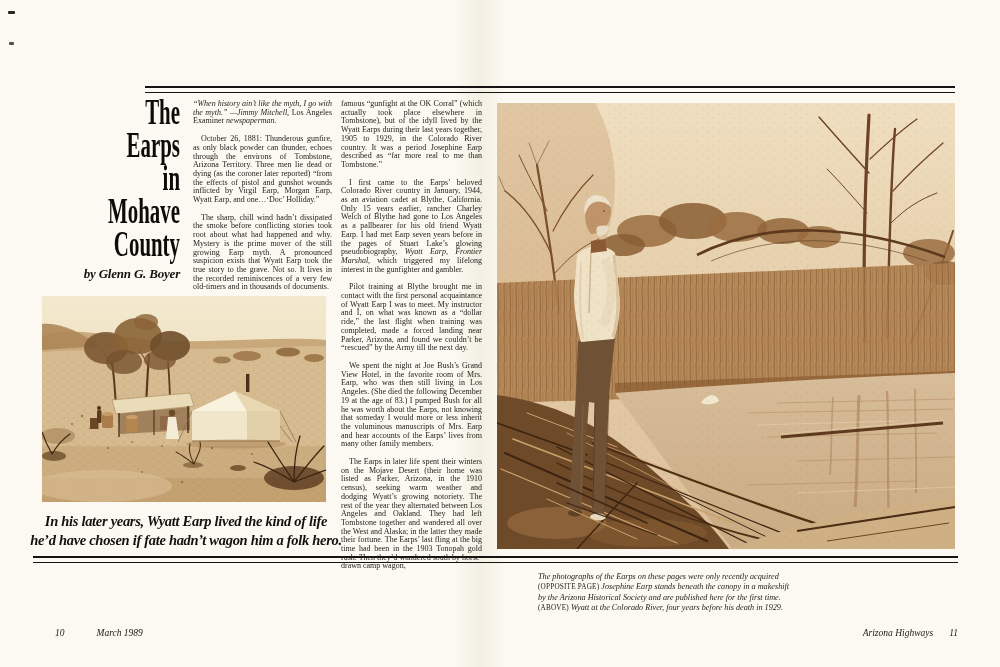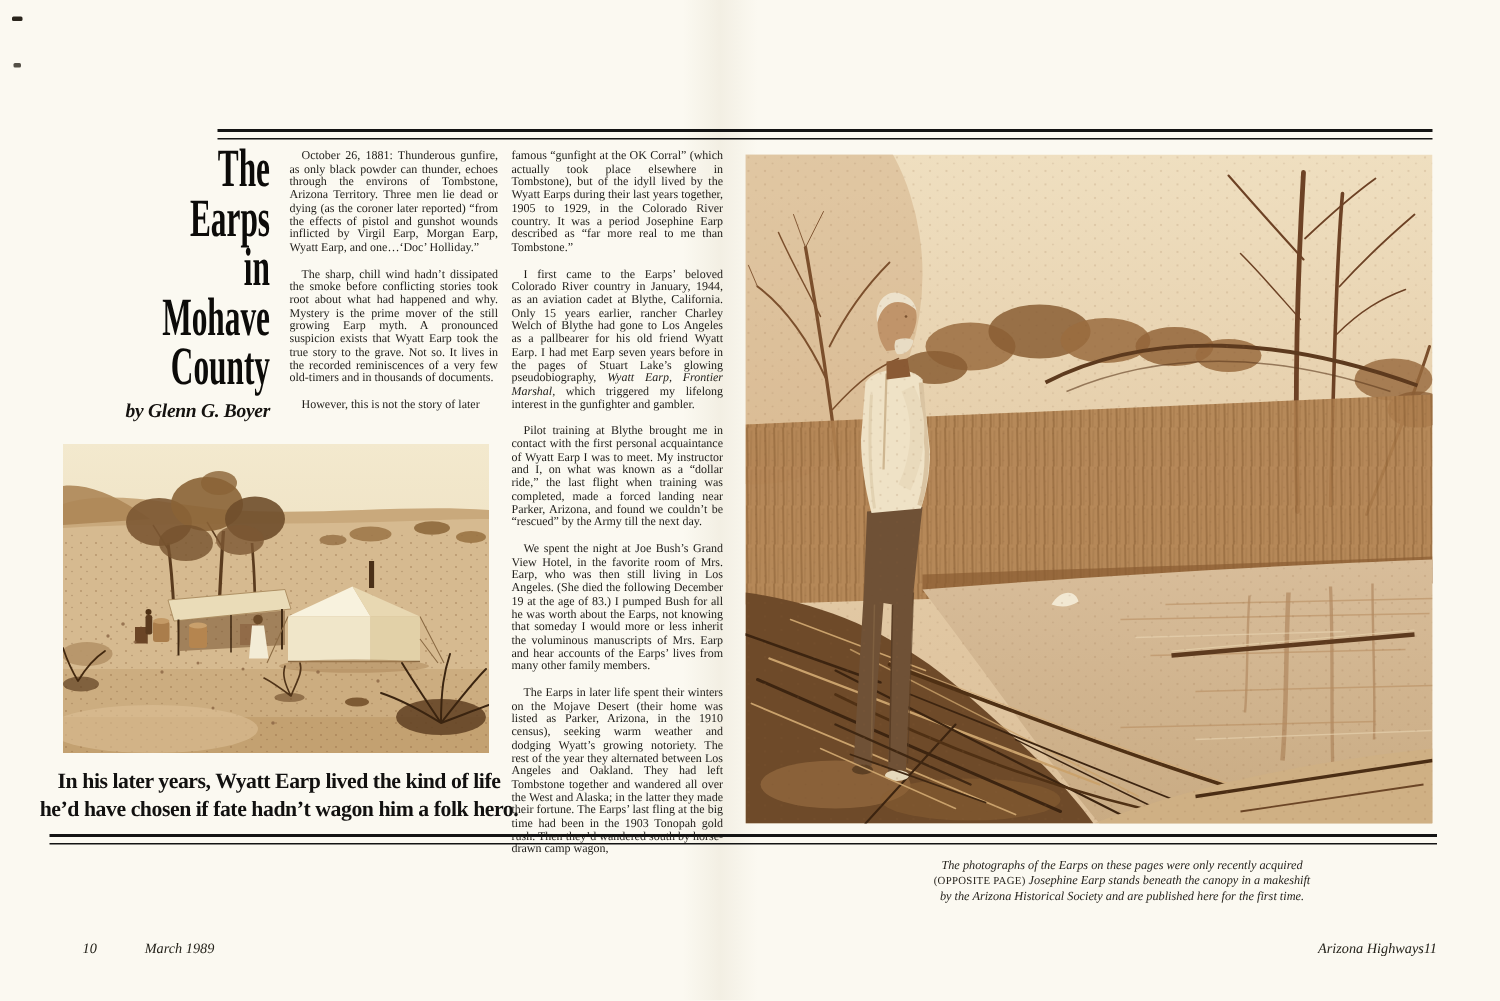--- a/index.html
+++ b/index.html
@@ -28,36 +28,36 @@
   .col p{margin:0;}
   .col p + p{margin-top:9px;}
   .col .ind{text-indent:8px;}
   .ital{font-style:italic;}
   .roman{font-style:normal;}
   #col1{left:193px;top:100px;width:139px;}
   #col2{left:341px;top:100px;width:141px;}
   
   .pull-quote{
     left:26px;top:512px;width:320px;text-align:center;
-    font-weight:bold;font-size:14.5px;line-height:19px;
+    font-weight:bold;font-style:italic;font-size:14.5px;line-height:19px;
     letter-spacing:-0.3px;color:#121110;
   }
   .pull-quote div{white-space:nowrap;}
   
   .caption{
-    right:42px;top:572px;width:420px;text-align:center;
+    right:42px;top:572px;width:420px;text-align:left;
     font-size:8.2px;line-height:9.4px;font-style:italic;color:#26231d;
   }
   .cap-prefix{font-style:normal;font-size:7.2px;letter-spacing:0.2px;}
   
   .footer{top:628px;font-style:italic;font-size:9.5px;color:#222018;}
   #footer-left{left:55px;}
   #footer-left .pgnum{margin-right:32px;}
   #footer-right{right:42px;text-align:right;}
-  #footer-right .pgnum{margin-left:0;}
+  #footer-right .pgnum{margin-left:16px;}
   .gutter-shade{
     left:455px;top:0;width:50px;height:667px;pointer-events:none;
     background:linear-gradient(90deg,rgba(210,200,175,0) 0%,rgba(205,193,165,0.18) 50%,rgba(210,200,175,0) 100%);
   }
   .edge-speck{background:#2a251d;border-radius:1px;}
 </style>
 </head>
 <body>
 
 <div class="abs edge-speck" style="left:8px;top:11px;width:7px;height:3px;"></div>
@@ -72,20 +72,21 @@
 <div class="abs title-block">
   <div>The</div>
   <div>Earps</div>
   <div>in</div>
   <div>Mohave</div>
   <div>County</div>
 </div>
 <div class="abs byline">by Glenn G. Boyer</div>
 
 <div id="col1" class="abs col">
+  <p class="ital"><span>“When history ain’t like the myth, I go with the myth.” —Jimmy Mitchell, </span><span class="roman">Los Angeles Examiner</span><span> newspaperman.</span></p>
   <p class="ind">October 26, 1881: Thunderous gunfire, as only black powder can thunder, echoes through the environs of Tombstone, Arizona Territory. Three men lie dead or dying (as the coroner later reported) “from the effects of pistol and gunshot wounds inflicted by Virgil Earp, Morgan Earp, Wyatt Earp, and one…‘Doc’ Holliday.”</p>
   <p class="ind">The sharp, chill wind hadn’t dissipated the smoke before conflicting stories took root about what had happened and why. Mystery is the prime mover of the still growing Earp myth. A pronounced suspicion exists that Wyatt Earp took the true story to the grave. Not so. It lives in the recorded reminiscences of a very few old-timers and in thousands of documents.</p>
   <p class="ind">However, this is not the story of later</p>
 </div>
 
 <div id="col2" class="abs col">
   <p>famous “gunfight at the OK Corral” (which actually took place elsewhere in Tombstone), but of the idyll lived by the Wyatt Earps during their last years together, 1905 to 1929, in the Colorado River country. It was a period Josephine Earp described as “far more real to me than Tombstone.”</p>
   <p class="ind"><span>I first came to the Earps’ beloved Colorado River country in January, 1944, as an aviation cadet at Blythe, California. Only 15 years earlier, rancher Charley Welch of Blythe had gone to Los Angeles as a pallbearer for his old friend Wyatt Earp. I had met Earp seven years before in the pages of Stuart Lake’s glowing pseudobiography, </span><span class="ital">Wyatt Earp, Frontier Marshal,</span><span> which triggered my lifelong interest in the gunfighter and gambler.</span></p>
   <p class="ind">Pilot training at Blythe brought me in contact with the first personal acquaintance of Wyatt Earp I was to meet. My instructor and I, on what was known as a “dollar ride,” the last flight when training was completed, made a forced landing near Parker, Arizona, and found we couldn’t be “rescued” by the Army till the next day.</p>
   <p class="ind">We spent the night at Joe Bush’s Grand View Hotel, in the favorite room of Mrs. Earp, who was then still living in Los Angeles. (She died the following December 19 at the age of 83.) I pumped Bush for all he was worth about the Earps, not knowing that someday I would more or less inherit the voluminous manuscripts of Mrs. Earp and hear accounts of the Earps’ lives from many other family members.</p>
@@ -301,20 +302,21 @@
     <path d="M70,400 L160,432" stroke="#3f2712" stroke-width="1.2"></path>
     <path d="M50,396 L140,436" stroke="#caa26c" stroke-width="1"></path>
   </g>
   <rect width="458" height="446" fill="url(#speck)" opacity="0.55"></rect>
 </svg>
 
 <div class="abs caption">
   <div><span class="cap-prefix"></span><span>The photographs of the Earps on these pages were only recently acquired</span></div>
   <div><span class="cap-prefix">(OPPOSITE PAGE) </span><span>Josephine Earp stands beneath the canopy in a makeshift</span></div>
   <div><span class="cap-prefix"></span><span>by the Arizona Historical Society and are published here for the first time.</span></div>
+  <div><span class="cap-prefix">(ABOVE) </span><span>Wyatt at the Colorado River, four years before his death in 1929.</span></div>
 </div>
 
 <div id="footer-left" class="abs footer">
   <span class="pgnum">10</span><span>March 1989</span>
 </div>
 <div id="footer-right" class="abs footer">
   <span>Arizona Highways</span><span class="pgnum">11</span>
 </div>
 
 </body></html>

